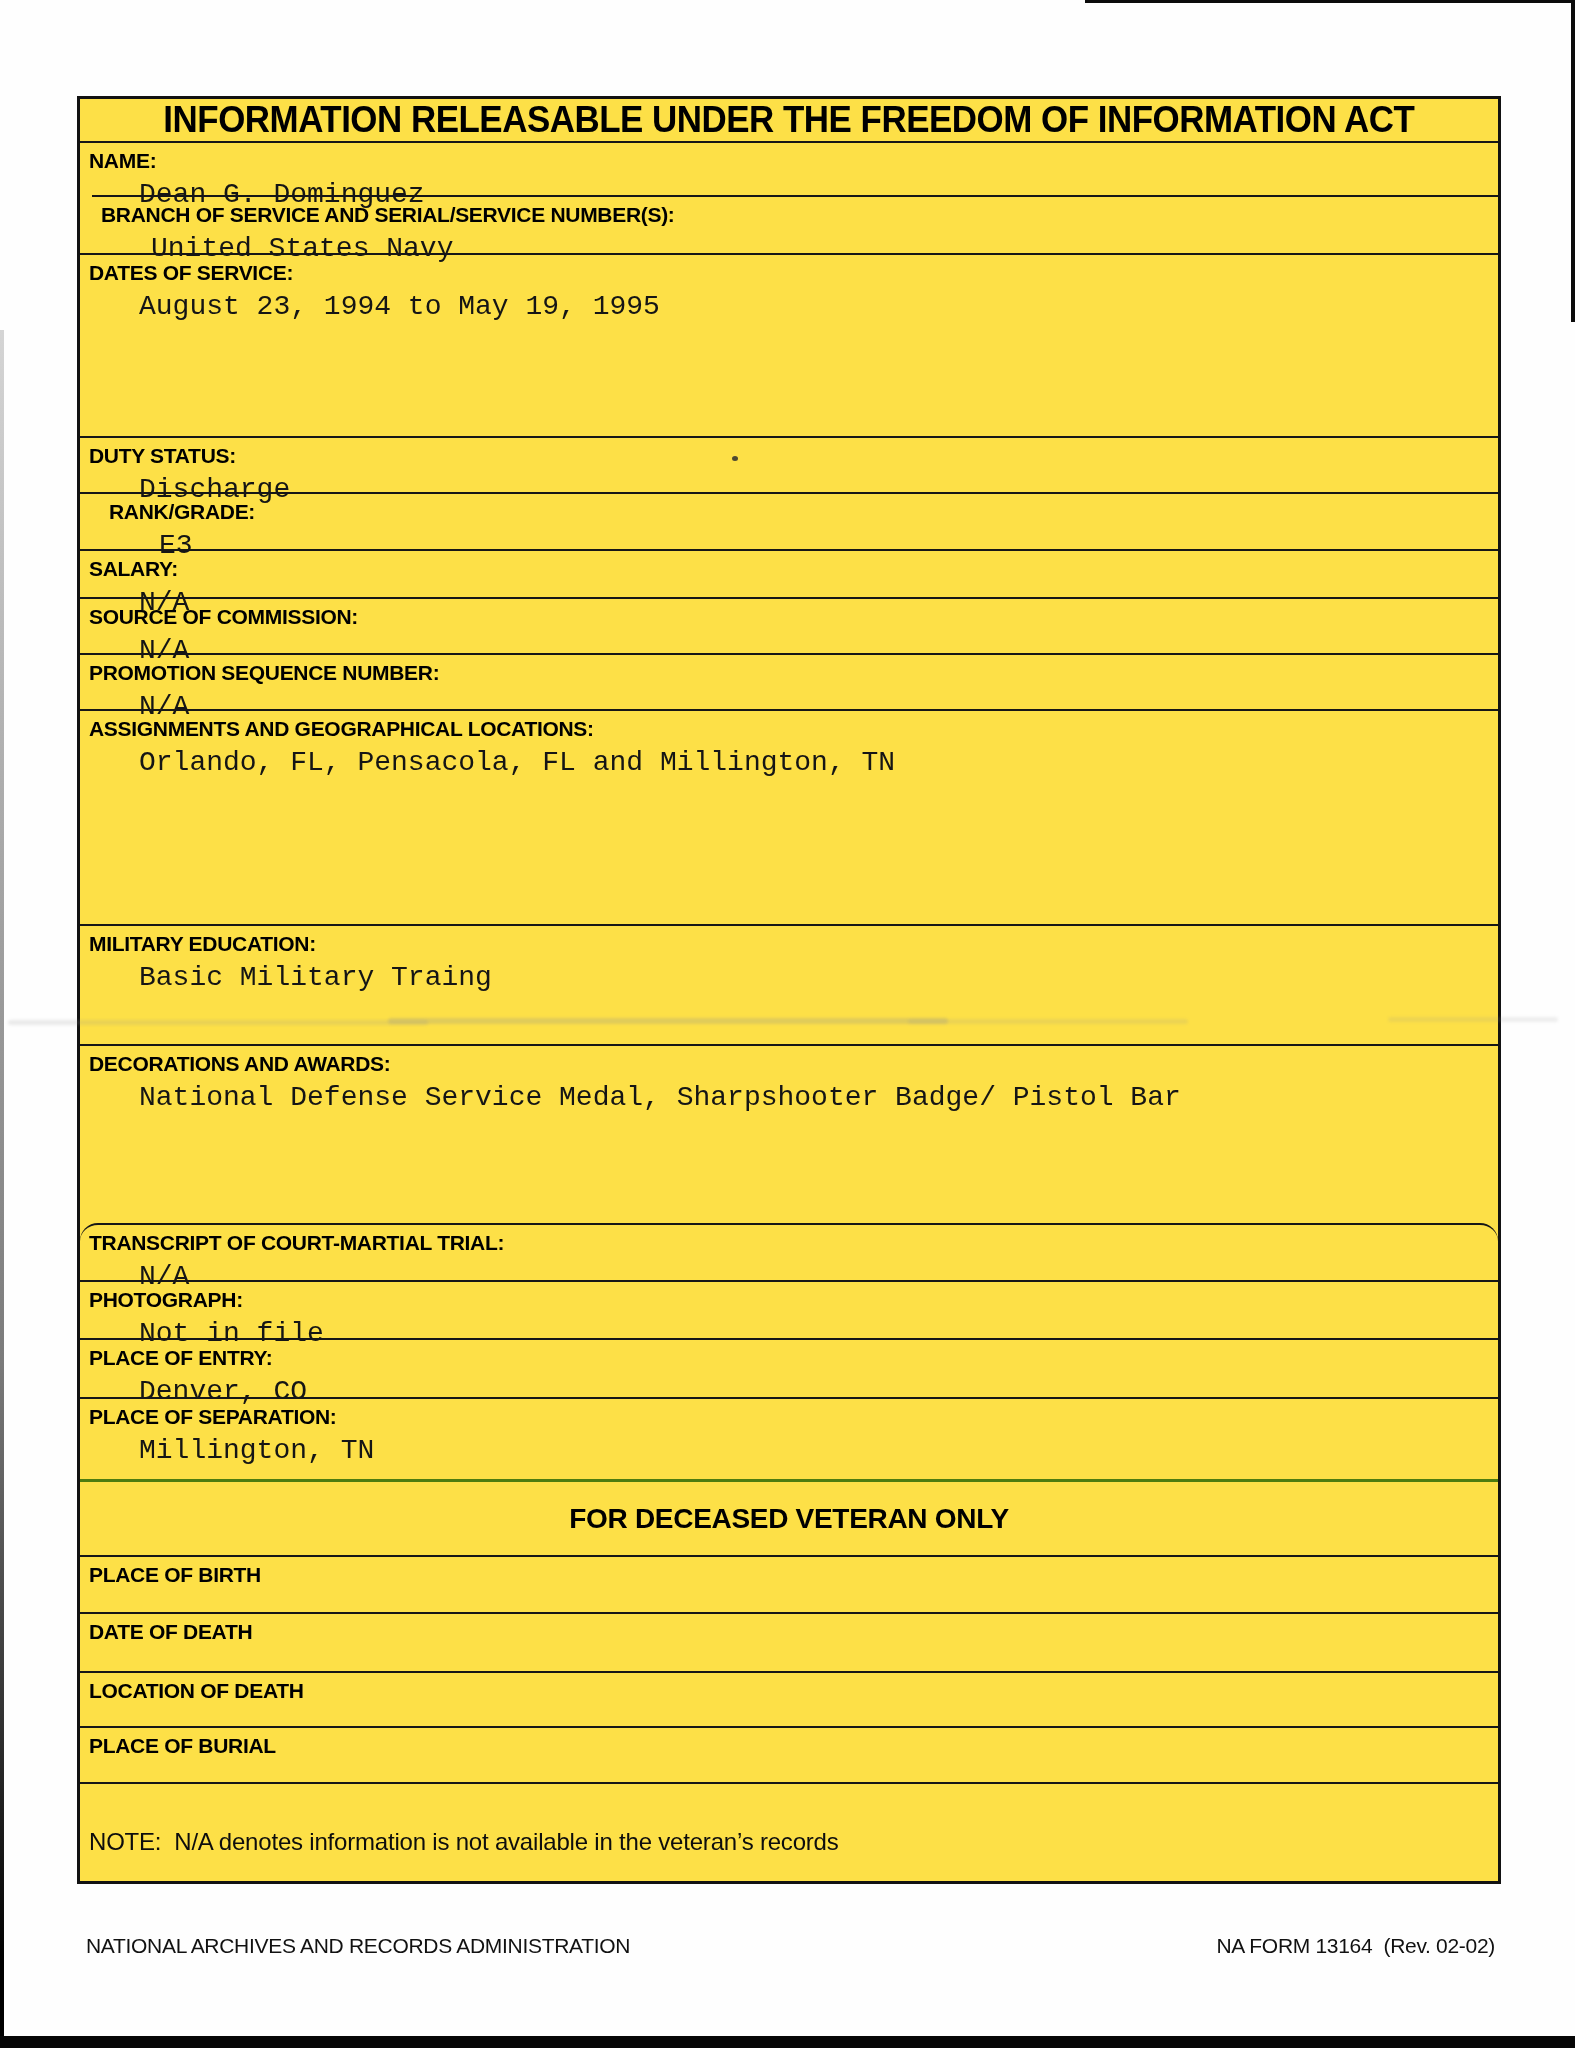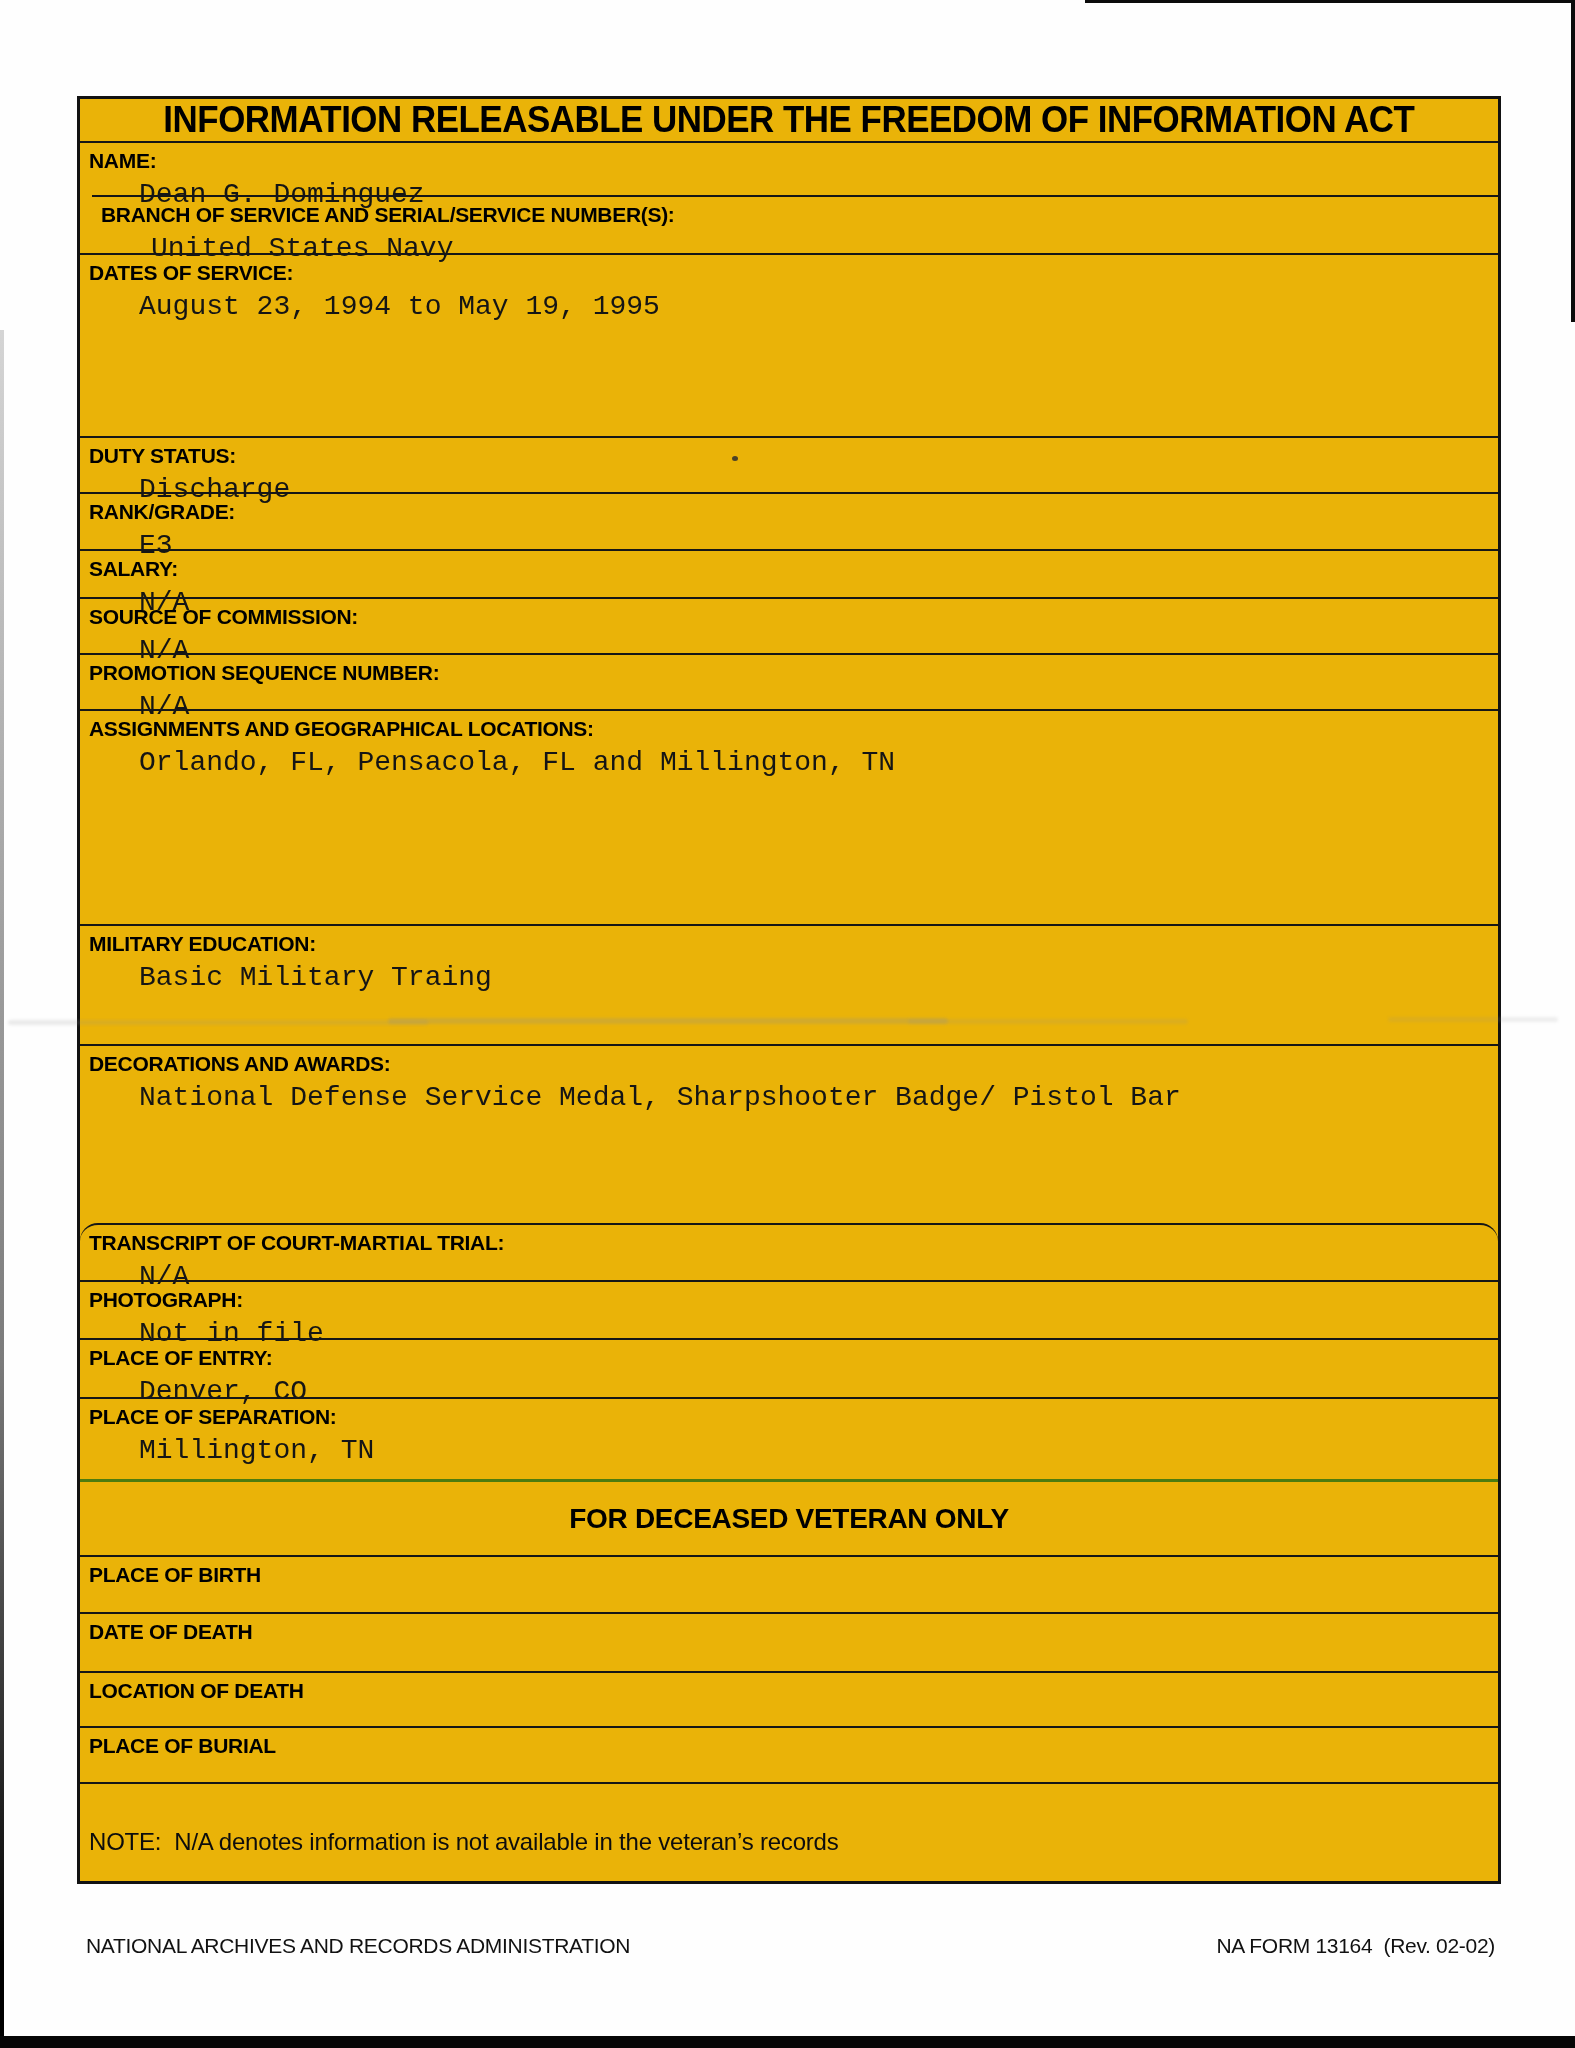--- a/index.html
+++ b/index.html
@@ -3,21 +3,21 @@
 <meta charset="utf-8">
 <style>
   html,body{margin:0;padding:0;background:#e8e8e8;}
   .screen{
     position:relative;width:1575px;height:2048px;background:#fefefe;
     overflow:hidden;font-family:"Liberation Sans",sans-serif;
   }
   
   .form-table{
     position:absolute;left:77px;top:96px;width:1418px;
-    border:3px solid #121212;background:#eab308;
+    border:3px solid #121212;background:#fde047;
   }
   .row{position:relative;border-top:2px solid #161616;box-sizing:border-box;}
   .row.first{border-top:none;}
   .title-row{
     height:42px;display:flex;align-items:center;justify-content:center;
   }
   .title-text{
     font-weight:700;font-size:36px;letter-spacing:-0.5px;color:#000;
     white-space:nowrap;transform:scaleX(0.97);
   }
@@ -27,21 +27,21 @@
   }
   .val{
     font-family:"Liberation Mono","DejaVu Sans Mono",monospace;
     font-size:28px;line-height:1.15;color:#151515;
     padding:7px 0 0 59px;white-space:pre-wrap;
   }
   .h-name{height:54px;}
   .h-branch{height:58px;margin-left:12px;}
   .h-dates{height:183px;}
   .h-duty{height:56px;}
-  .h-rank{height:57px;}
+  .h-rank{height:57px;padding-left:20px;}
   .h-salary{height:48px;}
   .h-source{height:56px;}
   .h-promo{height:56px;}
   .h-assign{height:215px;}
   .h-miled{height:120px;}
   .h-decor{height:179px;}
   .h-transcript{height:57px;border-radius:18px;}
   .h-photo{height:58px;}
   .h-entry{height:59px;}
   .h-sep{height:82px;}

